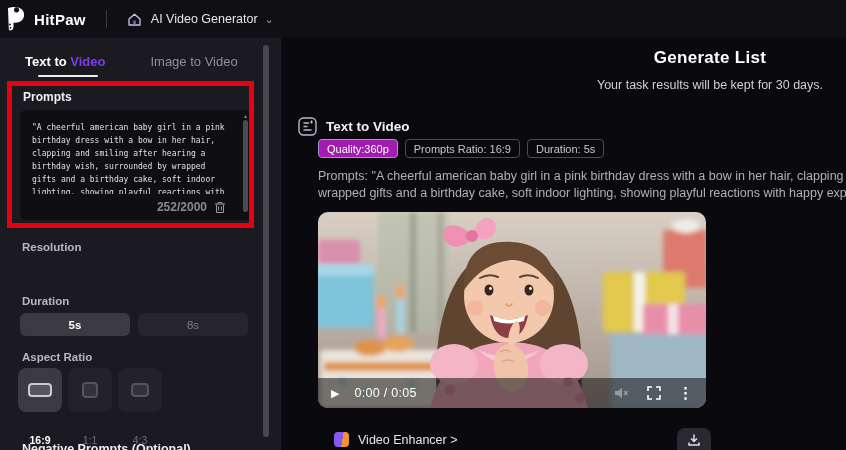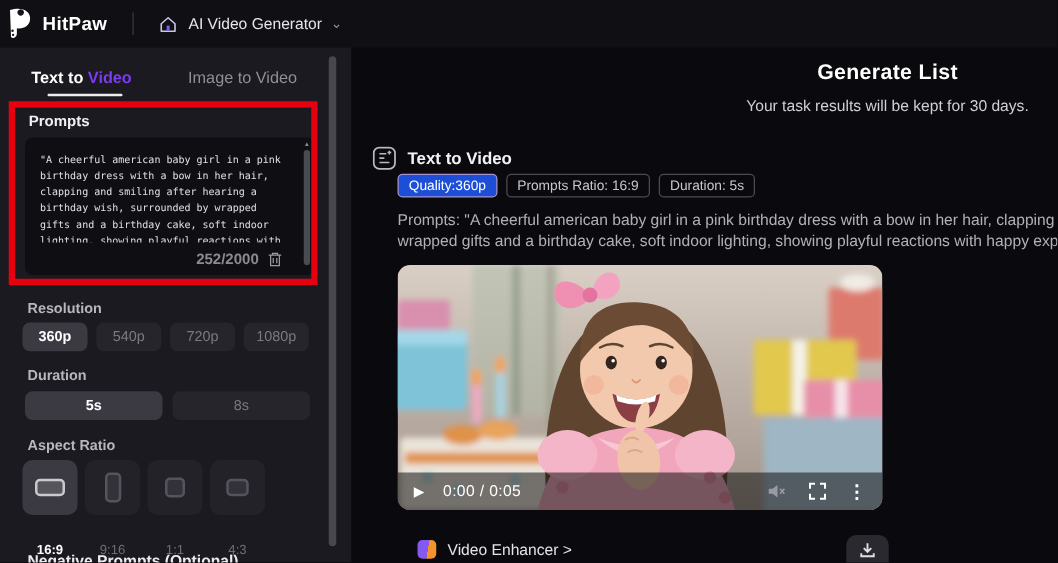--- a/index.html
+++ b/index.html
@@ -113,21 +113,21 @@
 
   .task-head { position:absolute; left:298px; top:117px; display:flex; align-items:center; gap:9px; }
   .t2v-ico { width:19px; height:19px; }
   .task-type { font-size:13.5px; font-weight:bold; color:#f2f2f5; }
 
   .badges { position:absolute; left:318px; top:139px; display:flex; gap:7px; }
   .badge {
     height:19px; padding:0 8px; border-radius:4px; border:1px solid #4c4b54;
     font-size:11px; color:#c6c6cd; display:flex; align-items:center;
   }
-  .badge.q { border-color:#a492cc; color:#fff; background:#1d4ed8; }
+  .badge.q { border-color:#a492cc; color:#fff; background:#a21caf; }
 
   .task-prompts { position:absolute; left:318px; top:168px; right:0; overflow:hidden; }
   .tp-line { white-space:nowrap; overflow:hidden; font-size:12.5px; line-height:17px; color:#b0b0b8; }
 
   .video {
     position:absolute; left:318px; top:212px; width:388px; height:196px;
     border-radius:10px; overflow:hidden; background:#1a1a1a;
   }
   .vctrl {
     position:absolute; left:0; right:0; bottom:0; height:30px;
@@ -192,46 +192,34 @@
     <div class="ta-scroll"></div>
     <div class="counter-row">
       <span class="counter">252/2000</span>
       <svg class="trash-ico" viewBox="0 0 12 13">
         <path d="M1,3 L11,3 M4,3 L4,1.6 L8,1.6 L8,3 M2.5,3.4 L2.5,11.5 L9.5,11.5 L9.5,3.4 M4.6,5.4 L4.6,9.5 M7.4,5.4 L7.4,9.5" stroke="#9a9aa2" stroke-width="1" fill="none"></path>
       </svg>
     </div>
   </div>
 
   <div class="sec-label lbl-res">Resolution</div>
-  <div class="res-row">
-    <div class="opt-btn sel">360p</div>
-    <div class="opt-btn">540p</div>
-    <div class="opt-btn">720p</div>
-    <div class="opt-btn">1080p</div>
-  </div>
 
   <div class="sec-label lbl-dur">Duration</div>
   <div class="dur-row">
     <div class="opt-btn sel">5s</div>
     <div class="opt-btn">8s</div>
   </div>
 
   <div class="sec-label lbl-ar">Aspect Ratio</div>
   <div class="ar-row">
     <div class="ar-cell">
       <div class="ar-box sel">
           <div class="ar-shape sh-169"></div>
         </div>
       <div class="ar-lab sel">16:9</div>
-    </div>
-    <div class="ar-cell">
-      <div class="ar-box">
-          <div class="ar-shape sh-916"></div>
-        </div>
-      <div class="ar-lab">9:16</div>
     </div>
     <div class="ar-cell">
       <div class="ar-box">
           <div class="ar-shape sh-11"></div>
         </div>
       <div class="ar-lab">1:1</div>
     </div>
     <div class="ar-cell">
       <div class="ar-box">
           <div class="ar-shape sh-43"></div>

